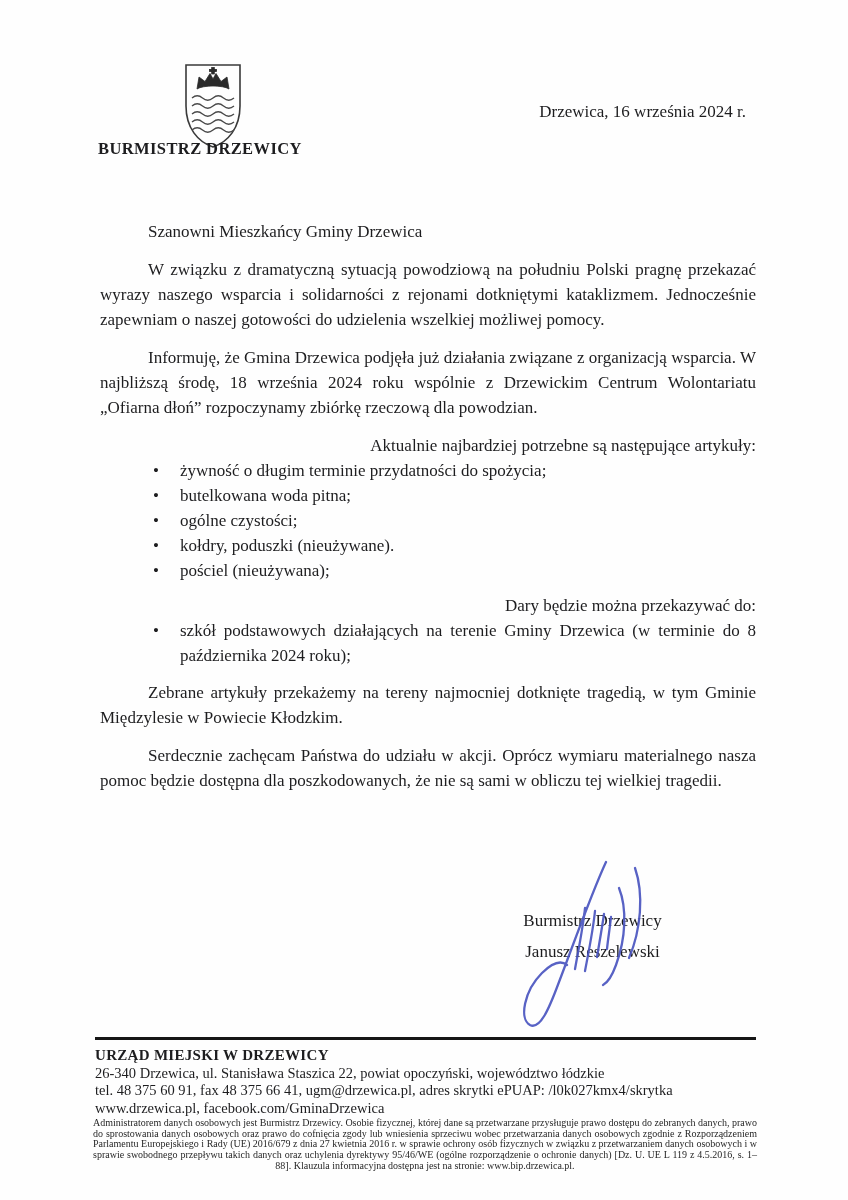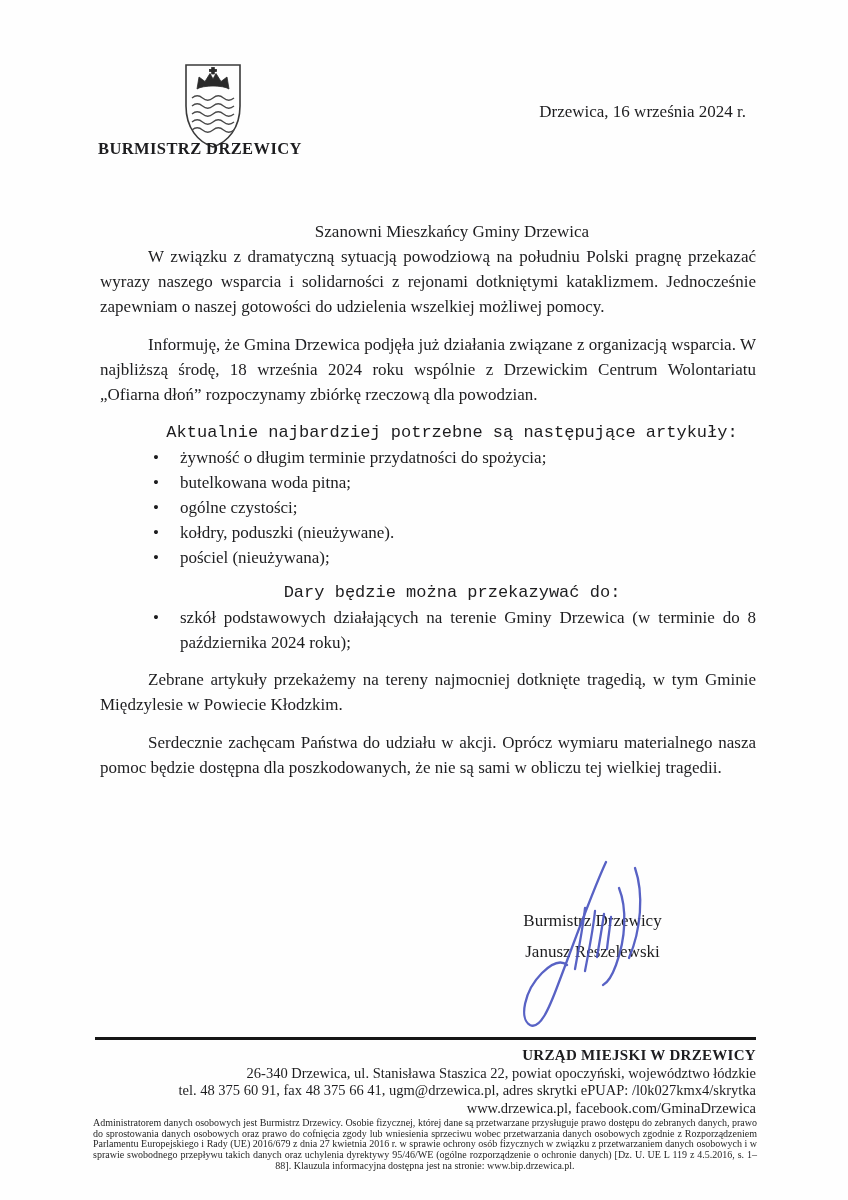--- a/index.html
+++ b/index.html
@@ -42,23 +42,23 @@
   
   .body-block {
     position: absolute;
     left: 100px;
     top: 219px;
     width: 656px;
     font-size: 17px;
     line-height: 25px;
     text-align: justify;
   }
-  .salutation { text-indent: 48px; text-align: center; }
+  .salutation { text-indent: 48px; text-align: left; margin-bottom: 13px; }
   .para { text-indent: 48px; margin-bottom: 13px; }
-  .list-intro { text-indent: 48px; text-align: center; margin-top: 2px; font-family: Liberation Mono, monospace; }
+  .list-intro { text-indent: 48px; text-align: right; margin-top: 2px; }
   ul.letter-list { list-style: none; }
   ul.letter-list li {
     position: relative;
     padding-left: 80px;
     text-align: justify;
   }
   ul.letter-list li::before {
     content: "\2022";
     position: absolute;
     left: 53px;
@@ -92,21 +92,21 @@
     top: 1037px;
     width: 661px;
     height: 3px;
     background: #161616;
   }
   .footer-block {
     position: absolute;
     left: 95px;
     top: 1047px;
     width: 661px;
-    text-align: right;
+    text-align: left;
     font-size: 14.5px;
     line-height: 17.5px;
   }
   .footer-office { font-weight: bold; font-size: 15px; letter-spacing: 0.3px; }
   .legal-notice {
     position: absolute;
     left: 93px;
     top: 1118px;
     width: 664px;
     font-size: 10px;

